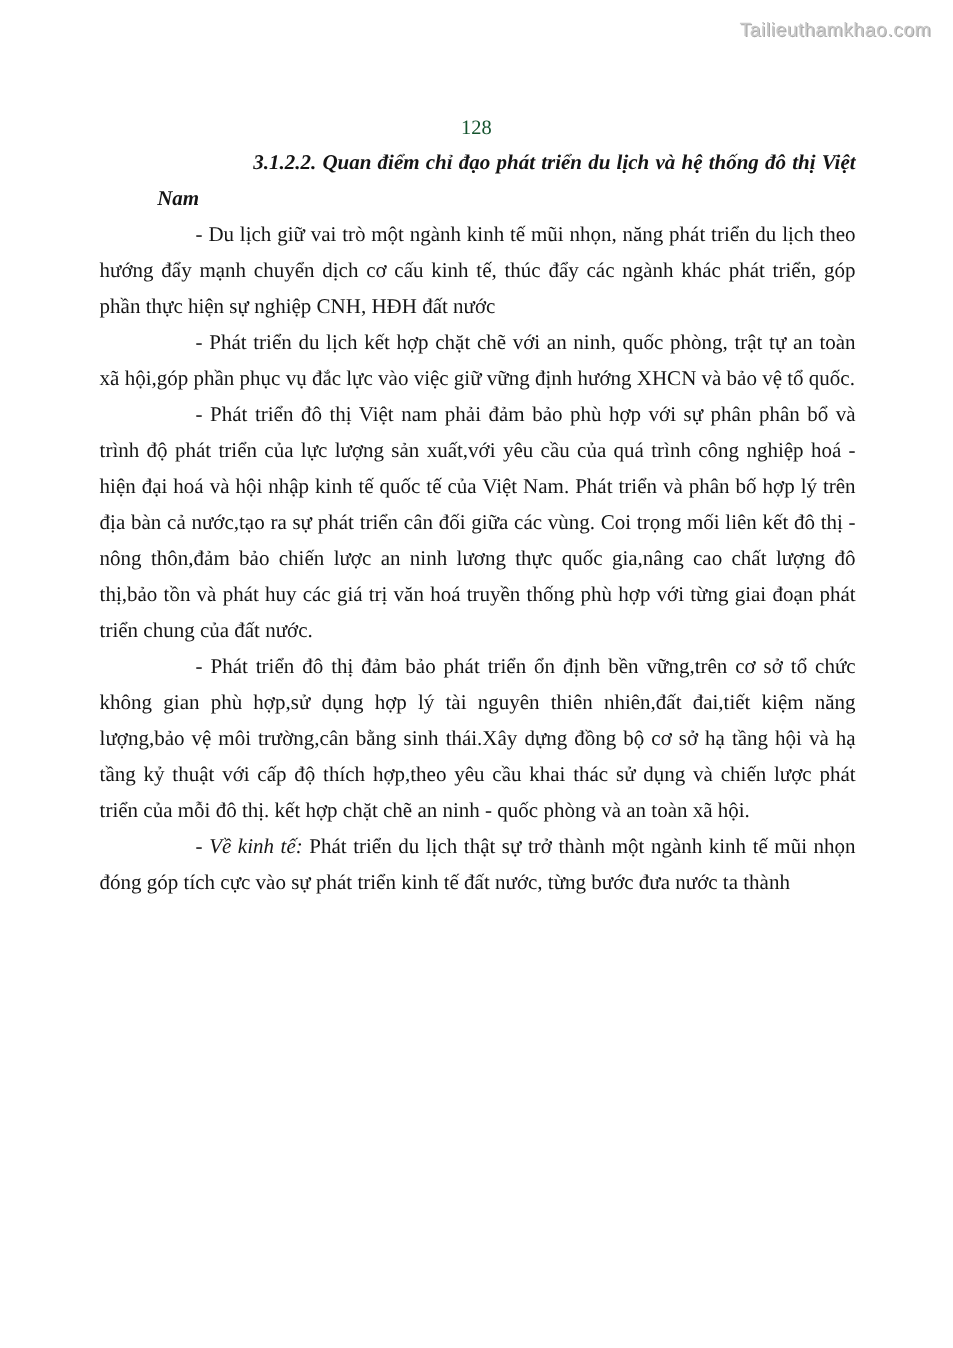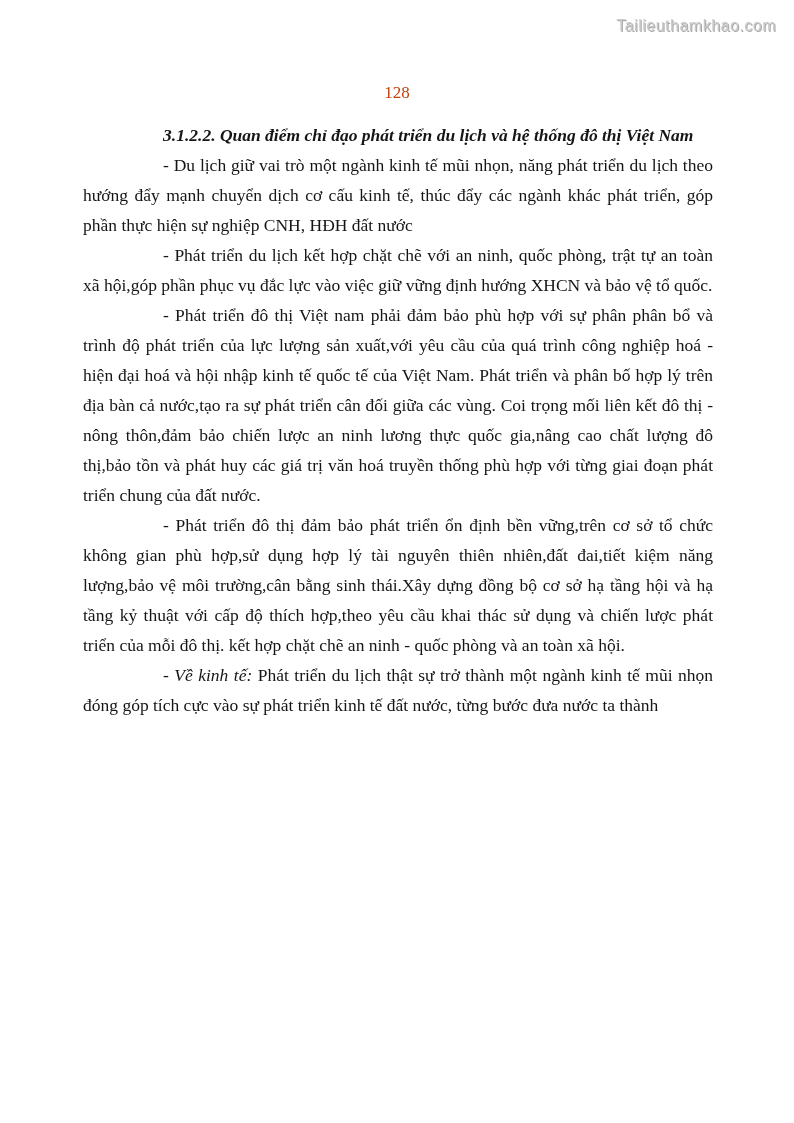--- a/index.html
+++ b/index.html
@@ -18,45 +18,46 @@
     font-family: "Liberation Sans", sans-serif;
     font-size: 16px;
     color: #c9c9c9;
     text-shadow: 1px 1px 0 #a8a8a8, -1px -1px 0 #ffffff;
     letter-spacing: 0.5px;
     user-select: none;
     margin-top: 11px;
   }
   .page-number {
     position: absolute;
-    top: 83px;
+    top: 97px;
     left: 0;
     width: 100%;
     text-align: center;
     font-size: 17px;
-    color: #c2410c;
+    color: #14532d;
   }
   .content {
     position: absolute;
     top: 120px;
     left: 83px;
     width: 630px;
     font-size: 17.5px;
     line-height: 30px;
     color: #151515;
     text-align: justify;
   }
   .content p {
     margin: 0;
     padding: 0;
     text-indent: 80px;
   }
   .content p.heading {
     font-weight: bold;
     font-style: italic;
+    margin-left: 48px;
   }
   .italic-lead {
     font-style: italic;
     margin-top: 20px;
   }
 </style>
 </head>
 <body>
 
 <div class="watermark">Tailieuthamkhao.com</div>

